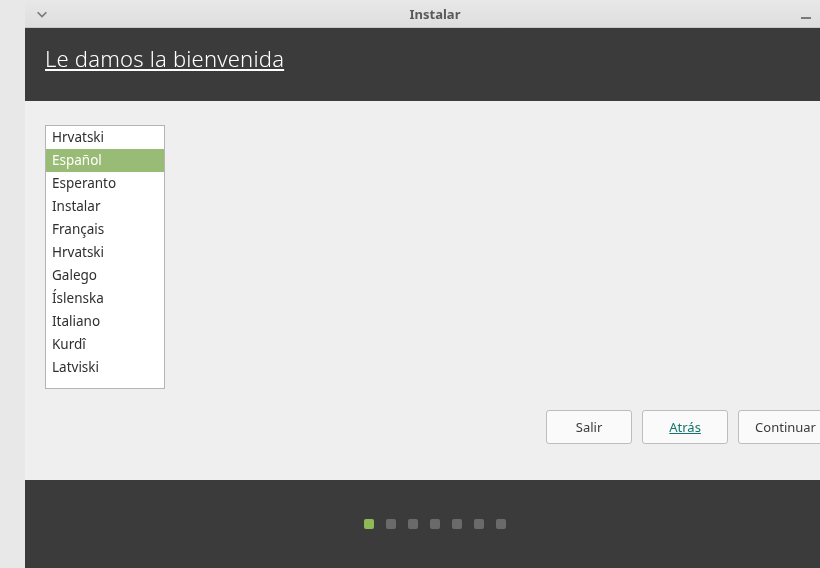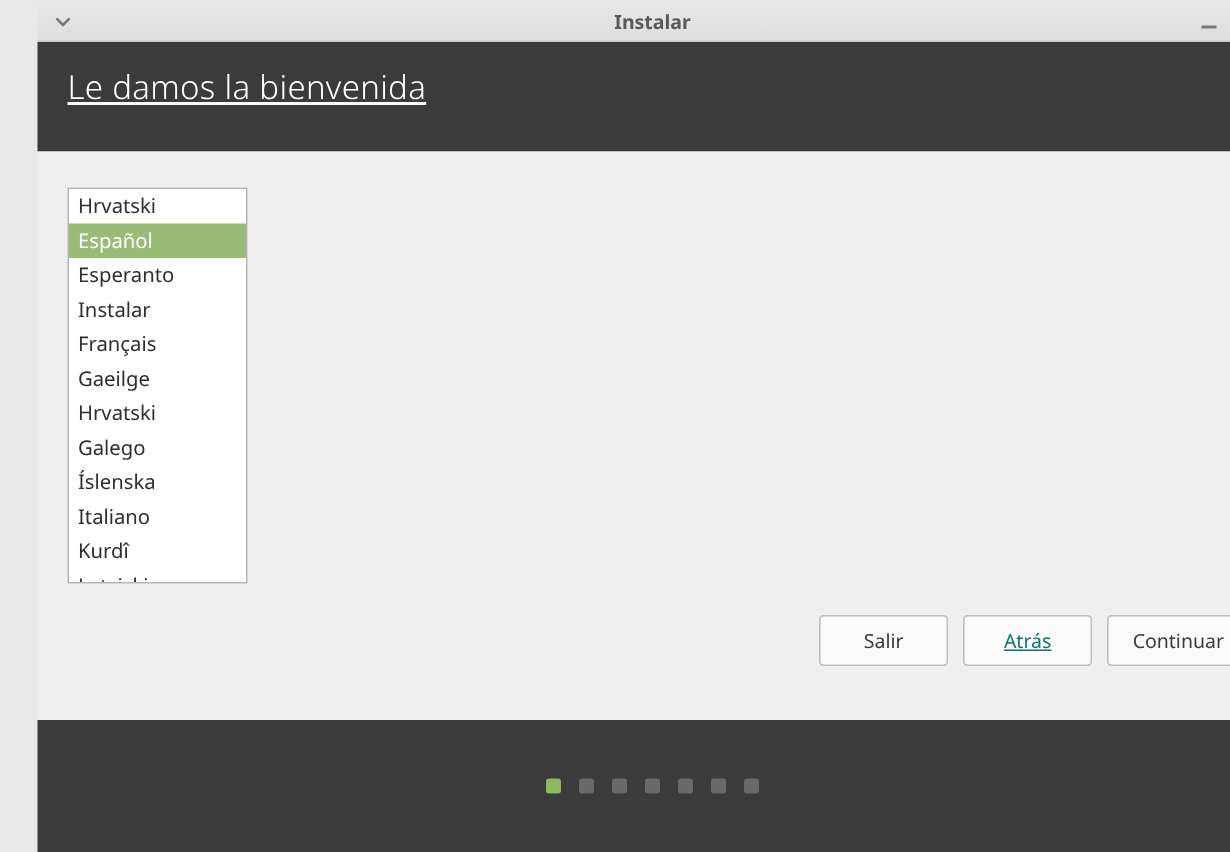--- a/index.html
+++ b/index.html
@@ -187,21 +187,20 @@
     <h1>Le damos la bienvenida</h1>
   </div>
 
   <div class="content">
     <div class="lang-list" id="lang-list">
         <div class="lang-item">Hrvatski</div>
         <div class="lang-item selected">Español</div>
         <div class="lang-item">Esperanto</div>
         <div class="lang-item">Instalar</div>
         <div class="lang-item">Français</div>
-        <div class="lang-item">Gaeilge</div>
         <div class="lang-item">Hrvatski</div>
         <div class="lang-item">Galego</div>
         <div class="lang-item">Íslenska</div>
         <div class="lang-item">Italiano</div>
         <div class="lang-item">Kurdî</div>
         <div class="lang-item">Latviski</div>
       </div>
   </div>
 
   <div class="button-row">

